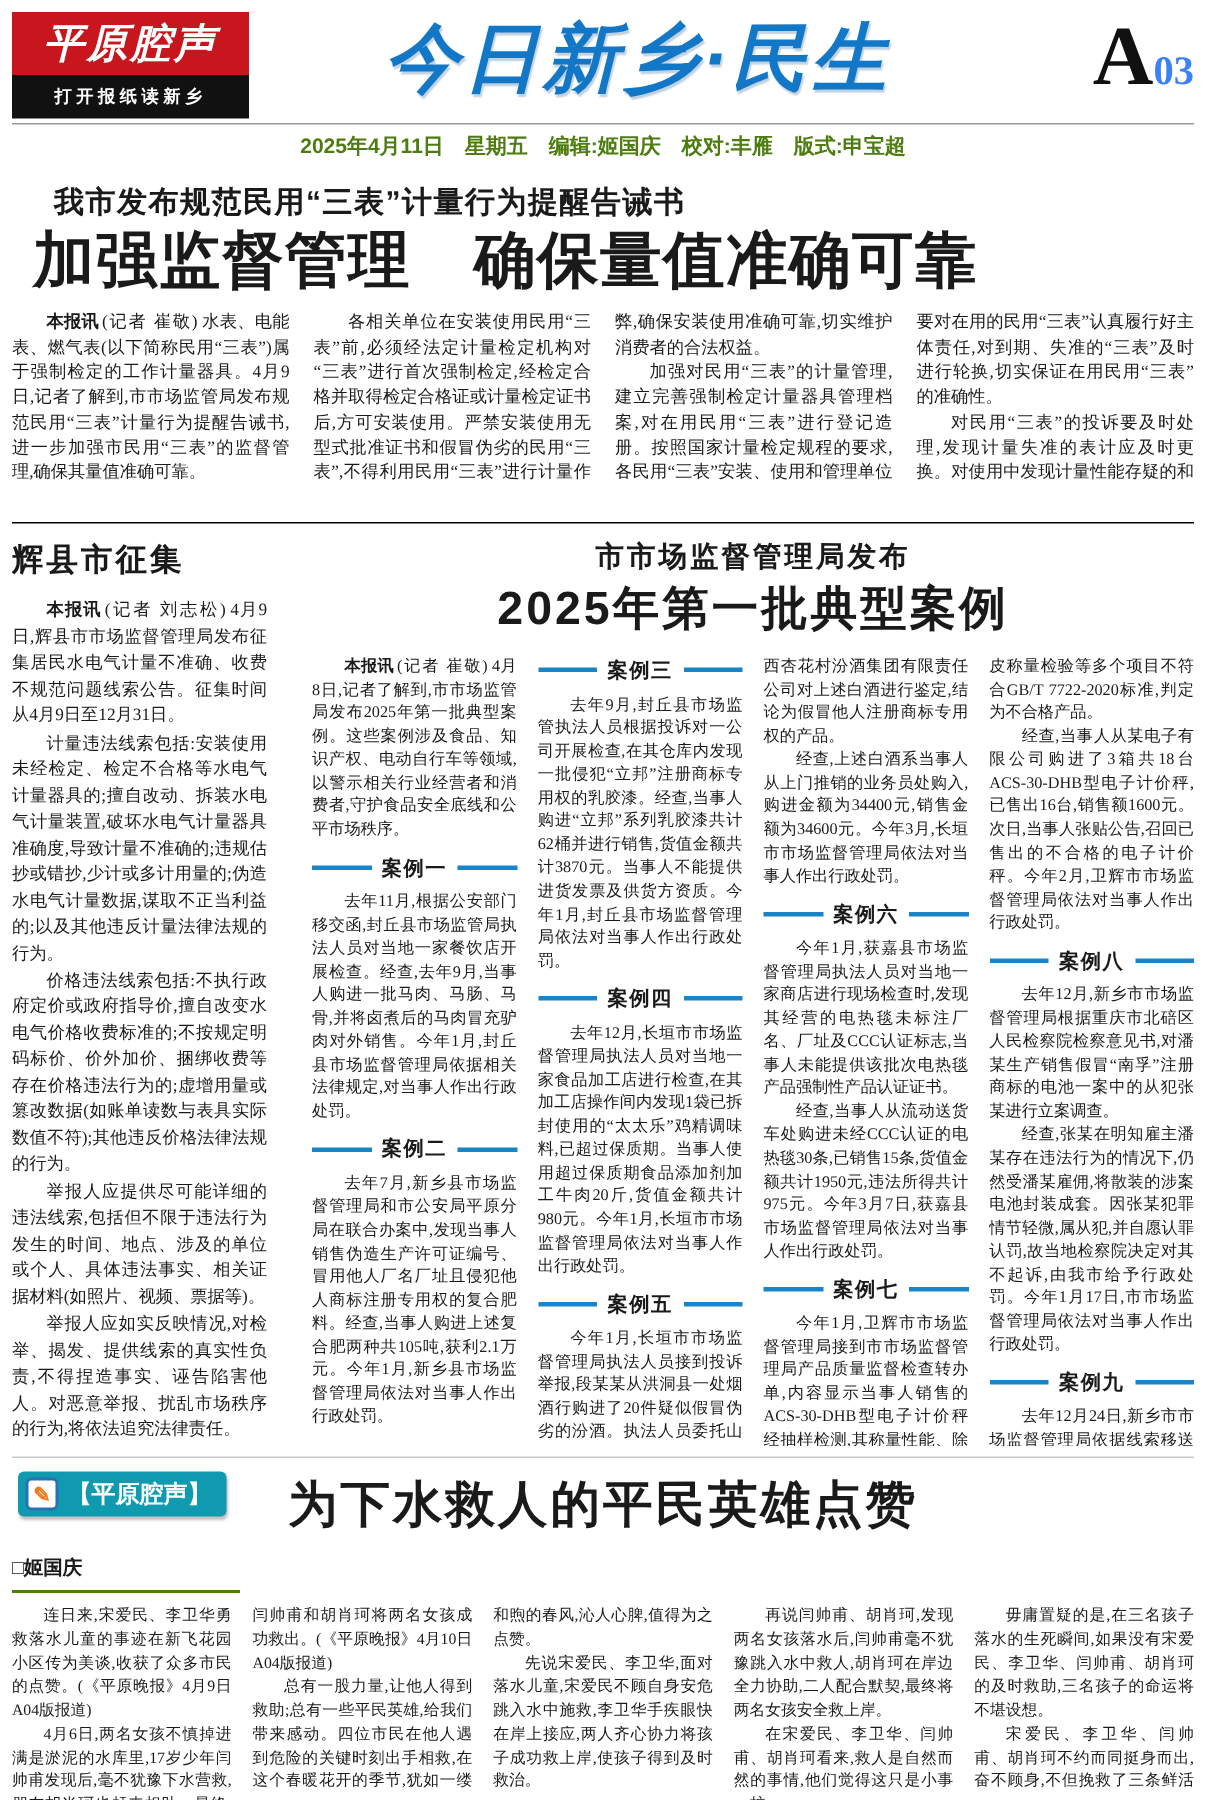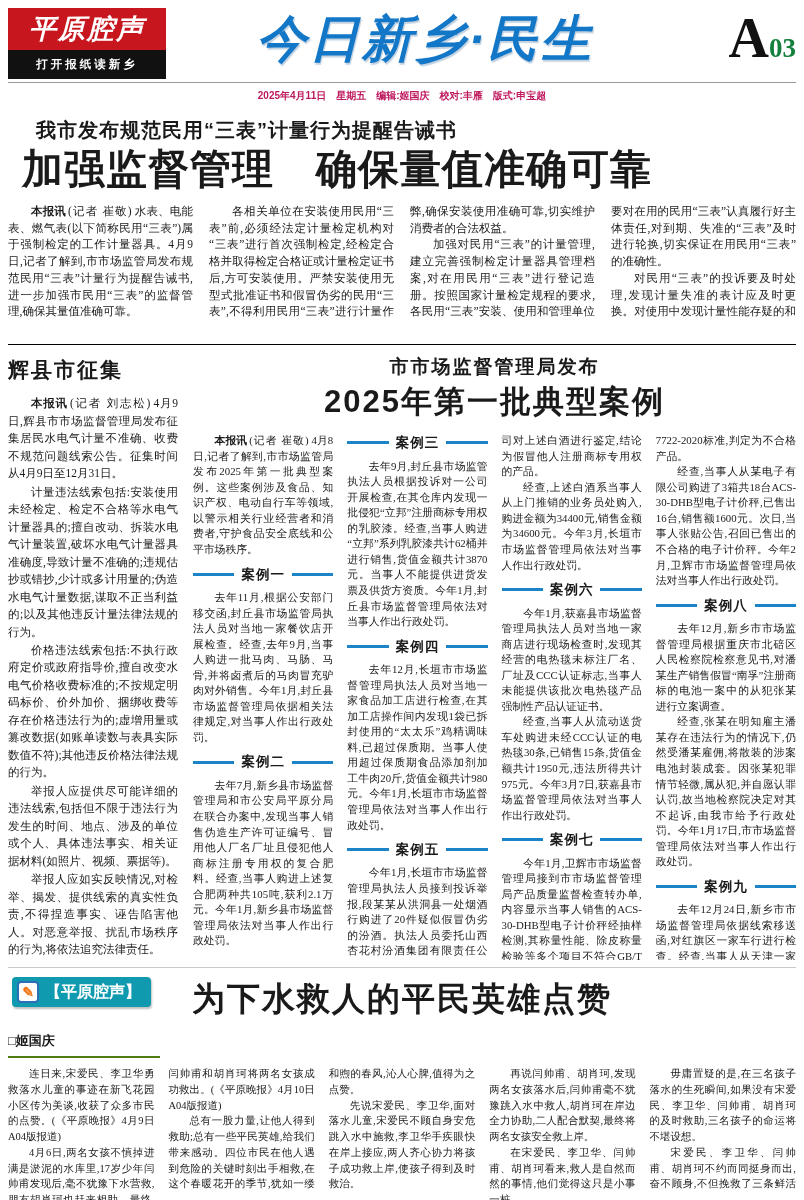--- a/index.html
+++ b/index.html
@@ -17,41 +17,41 @@
   .logo-sub { background:#111; color:#fff; height:29px; display:flex; align-items:center;
               justify-content:center; font-size:11.5px; font-weight:bold; letter-spacing:3px;
               font-family:"Liberation Sans",sans-serif; }
   .masthead { flex:1; text-align:center; font-family:"Liberation Sans",sans-serif;
               font-weight:900; font-style:italic; font-size:50px; line-height:62px;
               color:var(--masthead-blue,#1377c8); letter-spacing:3px;
               text-shadow:1px 2px 1px rgba(8,70,130,.25); }
   .pagenum { width:112px; flex:none; text-align:right; font-family:"Liberation Serif",serif;
              padding-top:2px; white-space:nowrap; }
   .pg-letter { font-size:56px; font-weight:bold; color:#111; line-height:56px; }
-  .pg-digits { font-size:27px; font-weight:bold; color:#15803d; }
+  .pg-digits { font-size:27px; font-weight:bold; color:#3b82f6; }
   .dateline { border-top:1px solid #999; margin-top:3px; padding:6px 0 4px; text-align:center;
-              font-size:10px; font-weight:bold; font-family:"Liberation Sans",sans-serif; color:#be185d; }
+              font-size:14px; font-weight:bold; font-family:"Liberation Sans",sans-serif; color:#4d7c0f; }
 
   
   p.para { text-indent:2em; margin:0; }
   .lead { font-weight:900; font-family:"Liberation Sans",sans-serif; }
   .reporter { padding:0 2px; letter-spacing:1px; }
   .jbody { text-align:justify; }
 
   
   .top-art { border-bottom:1px solid #000000; padding-bottom:9px; }
   .top-kicker { font-family:"Liberation Sans",sans-serif; font-weight:900; font-size:20px;
                 margin:10px 0 2px 28px; letter-spacing:1px; }
   .top-headline { font-family:"Liberation Sans",sans-serif; font-weight:900; font-size:41px;
                   letter-spacing:1px; margin:0 0 10px 14px; line-height:1.15; }
   .top-body { column-count:4; column-gap:16px; column-fill:auto; height:132px; overflow:hidden;
               font-size:11.5px; line-height:1.45; }
 
   
-  .mid-row { display:flex; gap:15px; margin-top:9px; height:606px; overflow:hidden; }
+  .mid-row { display:flex; gap:30px; margin-top:9px; height:606px; overflow:hidden; }
   .left-art { width:170px; flex:none; }
   .left-title { font-family:"Liberation Sans",sans-serif; font-weight:900; font-size:21px;
                 line-height:1.3; letter-spacing:2px; margin:2px 0 12px; }
   .left-body { font-size:11.5px; line-height:1.52; }
   .left-body p.para { margin-bottom:1px; }
 
   .cases-art { flex:1; min-width:0; }
   .cases-kicker { text-align:center; font-family:"Liberation Sans",sans-serif; font-weight:900;
                   font-size:19px; letter-spacing:2px; }
   .cases-headline { text-align:center; font-family:"Liberation Sans",sans-serif; font-weight:900;

